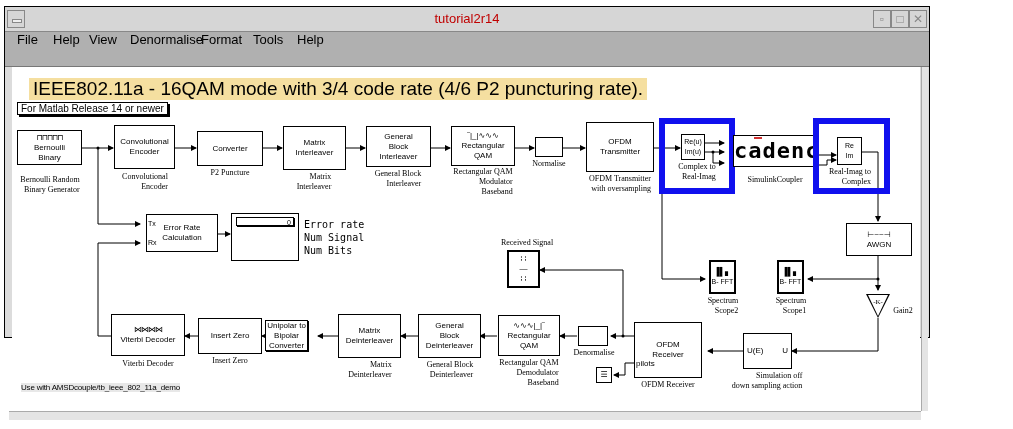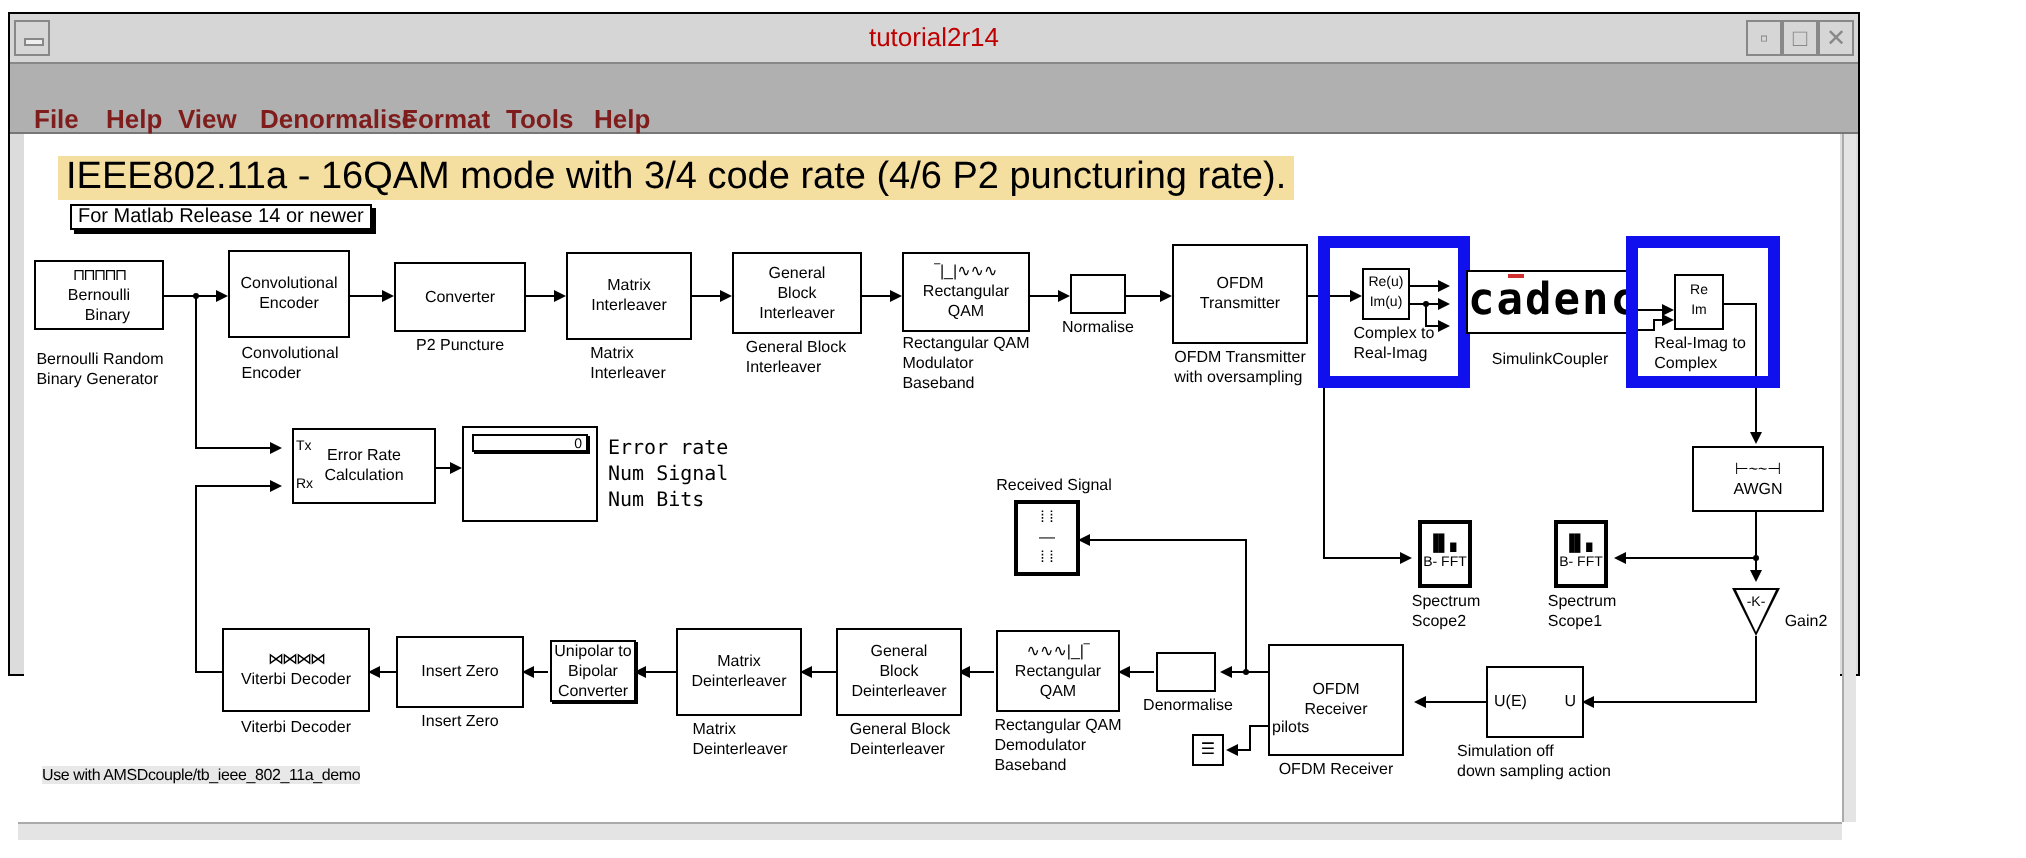--- a/index.html
+++ b/index.html
@@ -4,30 +4,30 @@
 <style>
   html,body{margin:0;padding:0;background:#ffffff;}
   body{width:1013px;height:429px;position:relative;overflow:hidden;font-family:"Liberation Sans",sans-serif;}
   .win{position:absolute;left:4px;top:6px;width:926px;height:332px;border:1px solid #000;background:#dcdcdc;box-sizing:border-box;}
   .titlebar{position:absolute;left:0;top:0;width:100%;height:24px;background:#d6d6d6;border-bottom:1px solid #888;}
   .titlebar .sysbtn{position:absolute;left:2px;top:3px;width:18px;height:18px;border:1px solid #888;box-sizing:border-box;background:#d6d6d6;}
   .titlebar .sysbtn:after{content:"";position:absolute;left:4px;top:8px;width:8px;height:2px;border:1px solid #888;background:#eee;}
   .title{position:absolute;left:0;right:0;top:4px;text-align:center;color:#c00000;font-size:13px;}
   .wbtn{position:absolute;top:3px;width:18px;height:18px;border:1px solid #888;box-sizing:border-box;background:#d6d6d6;font-size:12px;color:#888;text-align:center;line-height:16px;}
   .menubar{position:absolute;left:0;top:25px;width:100%;height:34px;background:#b0b0b0;border-bottom:1px solid #777;}
-  .menu-item{position:absolute;top:20px;font-size:13px;color:#7f1d1d;cursor:default;font-weight:bold;}
+  .menu-item{position:absolute;top:0;font-size:13px;color:#000000;cursor:default;}
   .canvas{position:absolute;left:7px;top:60px;width:908px;height:344px;background:#fff;}
   .scroll-h{position:absolute;left:4px;top:404px;width:912px;height:8px;background:#e4e4e4;border-top:1px solid #aaa;}
   .scroll-v{position:absolute;left:916px;top:60px;width:6px;height:344px;background:#e4e4e4;border-left:1px solid #aaa;}
   .heading{position:absolute;left:29px;top:78px;background:#f5dfa0;font-size:19px;padding:0 4px;height:22px;line-height:22px;color:#000;white-space:nowrap;}
-  .note{position:absolute;left:35px;top:102px;border:1px solid #000;box-shadow:2px 2px 0 #000;font-size:10px;padding:0 3px;background:#fff;white-space:nowrap;}
+  .note{position:absolute;left:17px;top:102px;border:1px solid #000;box-shadow:2px 2px 0 #000;font-size:10px;padding:0 3px;background:#fff;white-space:nowrap;}
   .footer-note{position:absolute;left:21px;top:383px;font-size:8px;background:#e8e8e8;white-space:nowrap;letter-spacing:-0.2px;}
   .blk{position:absolute;border:1px solid #000;background:#fff;box-sizing:border-box;font-size:8px;text-align:center;display:flex;flex-direction:column;justify-content:center;align-items:center;line-height:10px;}
   .blk.thick{border:2px solid #000;}
-  .lbl{position:absolute;font-size:8px;text-align:left;line-height:10px;white-space:nowrap;transform:translateX(-50%);}
+  .lbl{position:absolute;font-size:8px;text-align:right;line-height:10px;white-space:nowrap;transform:translateX(-50%);font-family:Liberation Serif, serif;}
   .hl{position:absolute;border:6px solid #1010ee;box-sizing:border-box;}
   .mono{font-family:"DejaVu Sans Mono",monospace;}
   svg.wires{position:absolute;left:0;top:0;}
   .cad{position:absolute;left:733px;top:135px;width:84px;height:32px;border:1px solid #000;background:#fff;box-sizing:border-box;font-family:"DejaVu Sans Mono",monospace;font-weight:bold;font-size:22px;letter-spacing:1px;line-height:30px;text-align:center;color:#000;overflow:hidden;}
   .cad:before{content:"";position:absolute;left:20px;top:1px;width:8px;height:2px;background:#d03030;}
 </style>
 </head>
 <body>
 
 <div class="win">
@@ -109,21 +109,21 @@
     <circle cx="878" cy="279" r="1.5"></circle>
       <circle cx="623" cy="336" r="1.5"></circle>
   </g>
 </svg>
 
 <div class="heading">IEEE802.11a  - 16QAM mode with 3/4 code rate (4/6 P2 puncturing rate).</div>
 <div class="note">For Matlab Release 14 or newer</div>
 
 <div class="blk" style="left: 17px; top: 130px; width: 65px; height: 35px; white-space: pre;">
   <span style="font-size:8px;letter-spacing:-1px;">⊓⊓⊓⊓⊓</span>
-  <span style="white-space:pre;text-align:right;">Bernoulli
+  <span style="white-space:pre;">Bernoulli
 Binary</span>
 </div>
 <div class="lbl" style="left:50px;top:175px;white-space:pre;">Bernoulli Random
 Binary Generator</div>
 
 <div class="blk" style="left:114px;top:125px;width:61px;height:44px;white-space:pre;">Convolutional
 Encoder</div>
 <div class="lbl" style="left:145px;top:172px;white-space:pre;">Convolutional
 Encoder</div>
 
@@ -254,21 +254,21 @@
 Block
 Deinterleaver</div>
 <div class="lbl" style="left:450px;top:360px;white-space:pre;">General Block
 Deinterleaver</div>
 
 <div class="blk" style="left:338px;top:314px;width:63px;height:44px;white-space:pre;">Matrix
 Deinterleaver</div>
 <div class="lbl" style="left:370px;top:360px;white-space:pre;">Matrix
 Deinterleaver</div>
 
-<div class="blk" style="left:275px;top:320px;width:43px;height:31px;white-space:pre;box-shadow:1px 1px 0 #000;">Unipolar to
+<div class="blk" style="left:265px;top:320px;width:43px;height:31px;white-space:pre;box-shadow:1px 1px 0 #000;">Unipolar to
 Bipolar
 Converter</div>
 
 <div class="blk" style="left:198px;top:318px;width:64px;height:36px;">Insert Zero</div>
 <div class="lbl" style="left:230px;top:356px;">Insert Zero</div>
 
 <div class="blk" style="left: 111px; top: 314px; width: 74px; height: 42px; white-space: pre;">
   <span style="letter-spacing:-1px;">⋈⋈⋈⋈</span>
   <span>Viterbi Decoder</span>
 </div>

